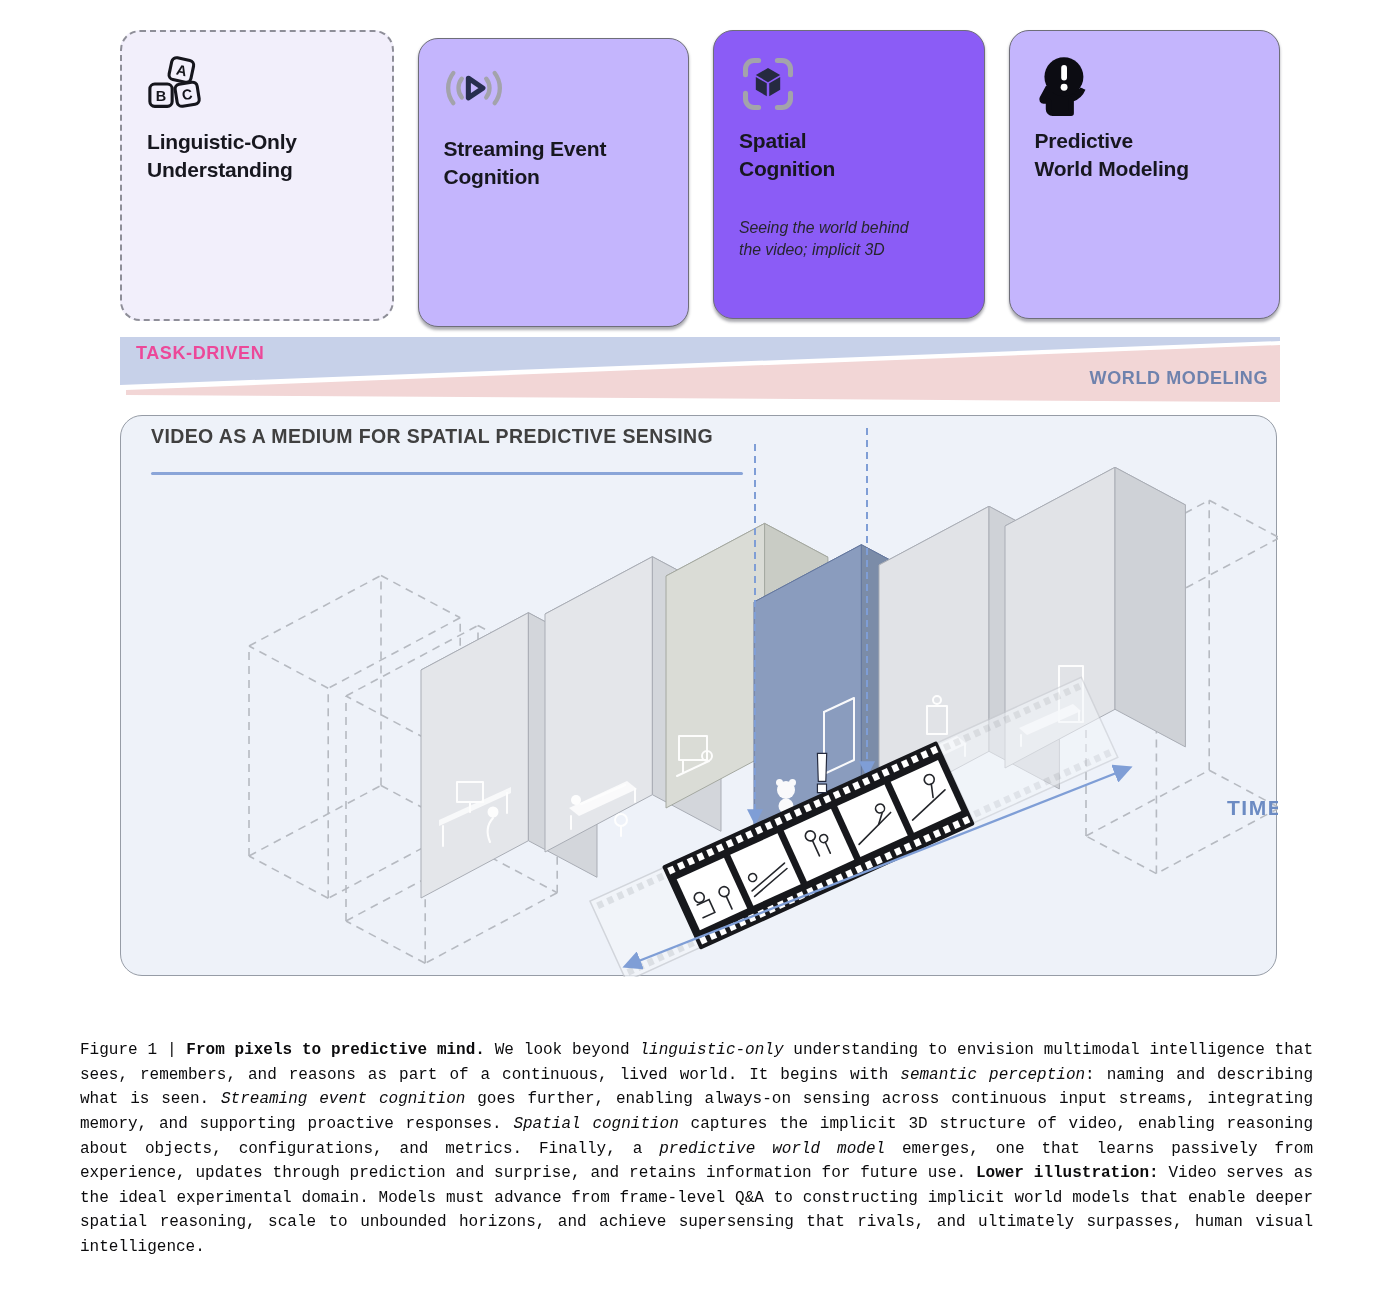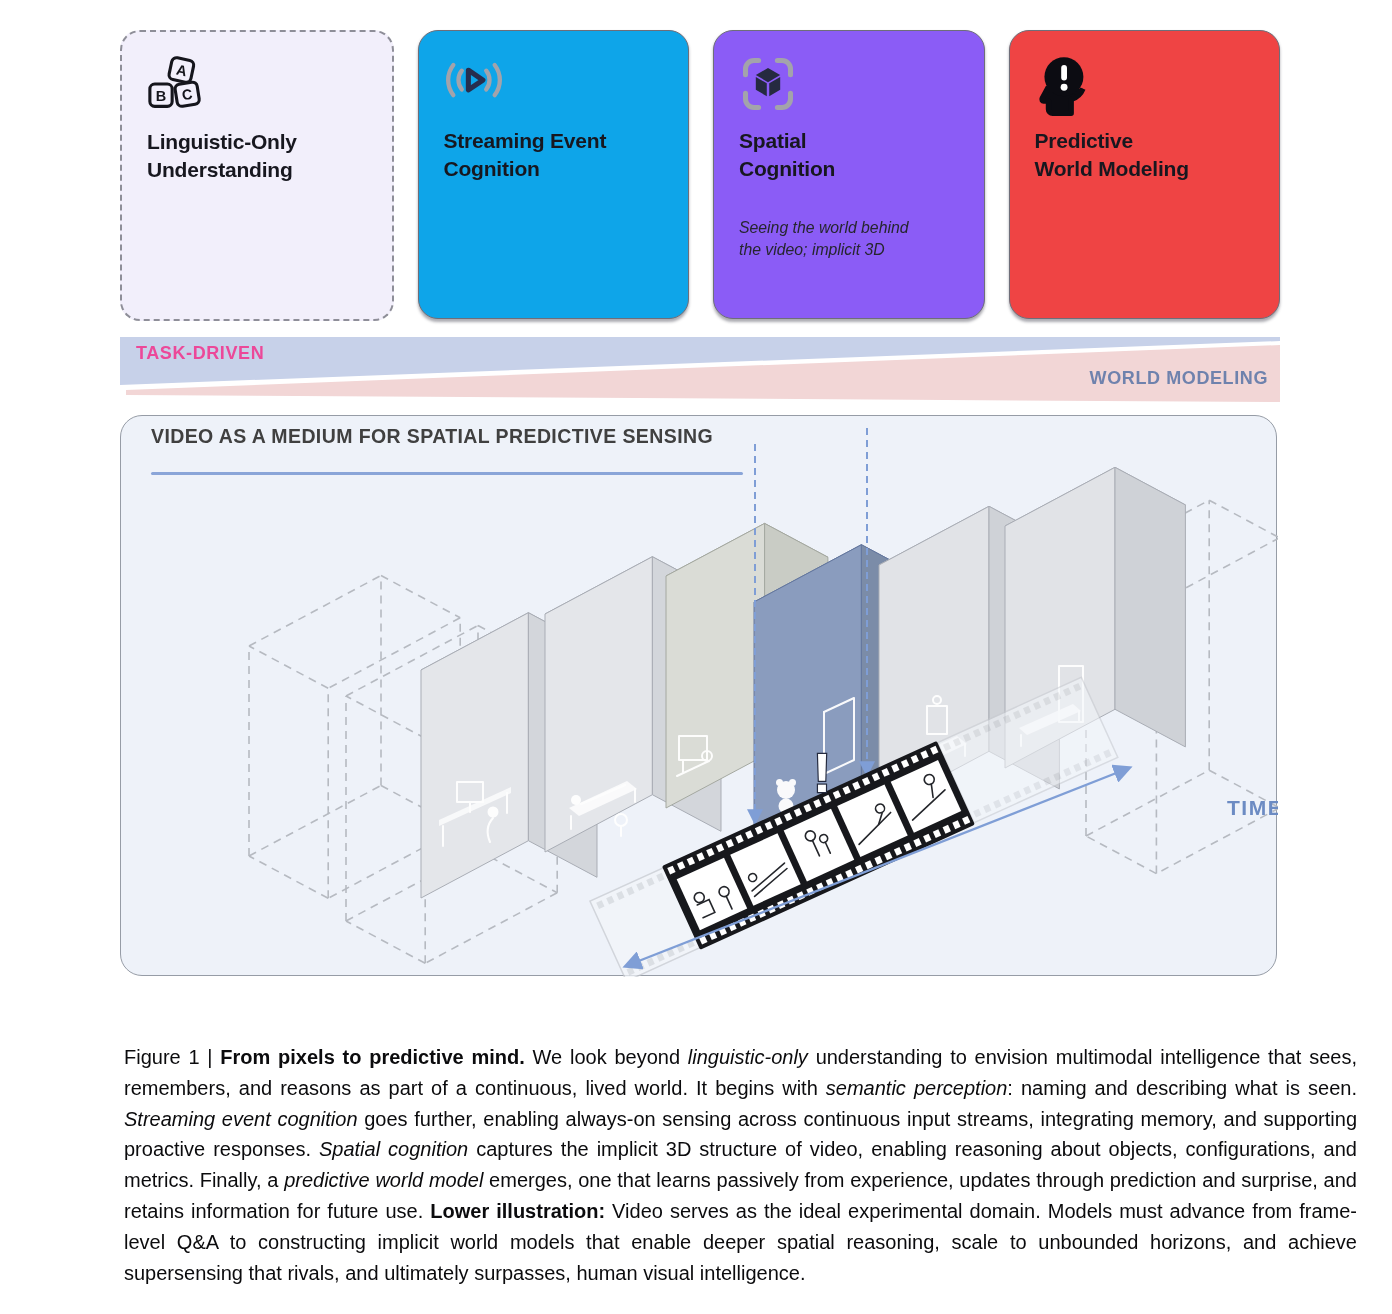--- a/index.html
+++ b/index.html
@@ -50,22 +50,22 @@
     font-size:19.5px;font-weight:bold;letter-spacing:.4px;color:#404040;
   }
   .panel-underline{
     position:absolute;left:30px;top:56px;width:592px;height:3px;
     background:#8aa5d8;border-radius:2px;
   }
   .panel svg.illustration{position:absolute;left:0;top:0;width:1157px;height:561px;}
   
   .caption{
     position:absolute;left:80px;top:1022px;width:1233px;
-    font-family:Liberation Sans, sans-serif;font-size:20px;line-height:1.54;
-    color:#0b0b0d;text-align:justify;margin-left:44px;
+    font-family:Liberation Mono, monospace;font-size:16px;line-height:1.54;
+    color:#0b0b0d;text-align:justify;
   }
   .caption .b{font-weight:bold;}
   .caption .i{font-style:italic;}
 </style>
 </head>
 <body>
 
 <div class="cards-row">
 
   <div class="card dashed" style="background-color: rgb(242, 239, 251);">
@@ -81,21 +81,21 @@
           <text x="15.5" y="47">B</text>
           <text x="42.5" y="46" transform="rotate(-9 42.5 40.5)">C</text>
         </g>
       </svg>
     </span>
     <div class="card-title">Linguistic-Only
 Understanding</div>
   </div>
 
 
-  <div class="card" style="background-color: #0ea5e9;">
+  <div class="card" style="background-color: #c4b5fd; margin-top: 8px;">
     <span class="card-icon">
       <svg viewBox="0 0 66 58" width="62" height="56">
         <g stroke="#a3a3ab" stroke-width="4.6" fill="none" stroke-linecap="round">
           <path d="M11,12 a26,26 0 0 0 0,32"></path>
           <path d="M20,18 a16,16 0 0 0 0,20"></path>
           <path d="M55,12 a26,26 0 0 1 0,32"></path>
           <path d="M46,18 a16,16 0 0 1 0,20"></path>
         </g>
         <path d="M27,17.5 L42.5,28 L27,38.5 Z" fill="none" stroke="#272e4e" stroke-width="5.4" stroke-linejoin="round"></path>
       </svg>
@@ -119,21 +119,21 @@
           <polygon points="45,24.5 33.3,31.3 33.3,45 45,38.2"></polygon>
         </g>
       </svg>
     </span>
     <div class="card-title">Spatial
 Cognition</div>
     <div class="card-desc">Seeing the world behind
 the video; implicit 3D</div>
   </div>
 
-  <div class="card" style="background-color: #ef4444;">
+  <div class="card" style="background-color: #c4b5fd;">
     <span class="card-icon">
       <svg viewBox="0 0 64 70" width="58" height="64">
         <path d="M16,37 L9,50 a1.9,1.9 0 0 0 1.7,2.8 H16 v9 a4.5,4.5 0 0 0 4.5,4.5 H41 V51 c7,-2.5 11,-7 13,-12" fill="#0c0c12" stroke="#0c0c12" stroke-width="6" stroke-linejoin="round"></path>
         <circle cx="33" cy="26" r="21.5" fill="#0c0c12"></circle>
         <g fill="#ffffff">
           <rect x="30" y="13" width="6.4" height="17" rx="3.2"></rect>
           <circle cx="33.2" cy="37.5" r="3.8"></circle>
         </g>
       </svg>
     </span>

